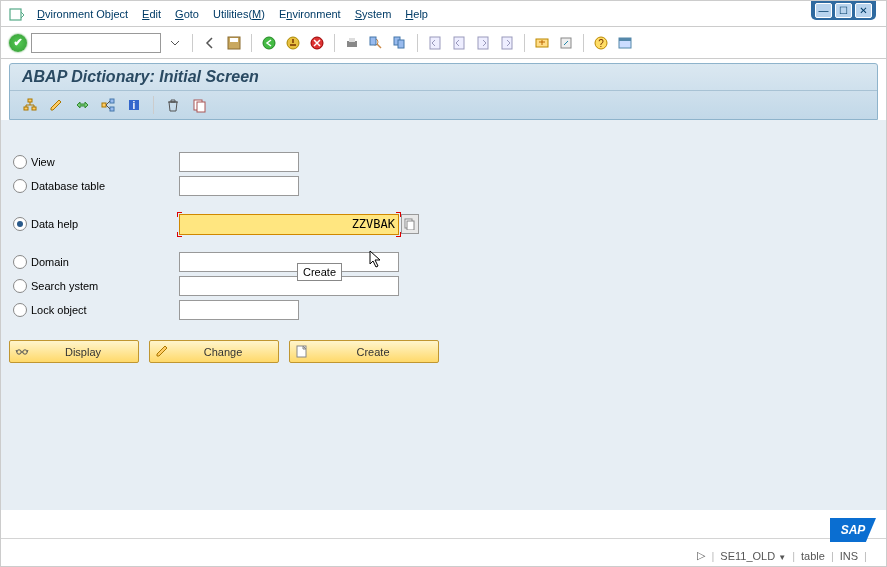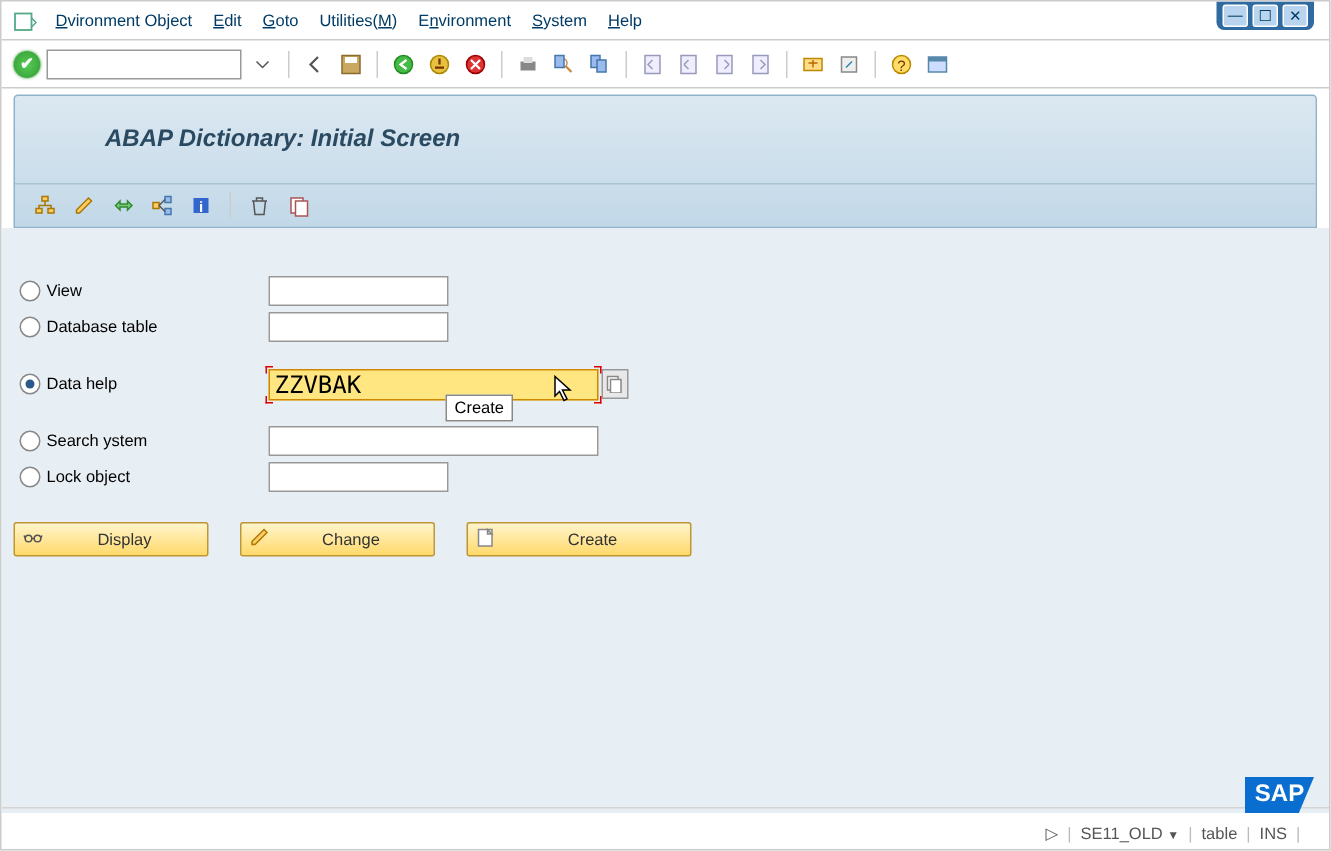--- a/index.html
+++ b/index.html
@@ -10,45 +10,45 @@
 .menubar .menu-item u { text-decoration: underline; }
 .window-controls { position: absolute; top: 0; right: 10px; background: #2f6aa0; border-radius: 0 0 5px 5px; padding: 2px 4px; display: flex; gap: 3px; }
 .window-controls .wc { width: 17px; height: 15px; background: #b9d4ee; border: 1px solid #fff; border-radius: 2px; display: flex; align-items: center; justify-content: center; font-size: 10px; color: #003b66; }
 .toolbar1 { display: flex; align-items: center; padding: 4px 8px; gap: 4px; border-bottom: 1px solid #ccc; height: 32px; }
 .tb-btn { width: 20px; height: 20px; display: flex; align-items: center; justify-content: center; border-radius: 3px; font-size: 12px; }
 .tb-sep { width: 1px; height: 18px; background: #ccc; margin: 0 3px; }
 .cmd-field { width: 130px; height: 20px; border: 1px solid #999; background: #fff; }
 .green-check { color: #0a0; font-weight: bold; font-size: 14px; border-radius: 10px; width:18px; height:18px; display:flex; align-items:center; justify-content:center; background: radial-gradient(#5c5, #393); box-shadow: 0 0 2px #393; }
 .green-check::before { content: "✔"; color: #fff; font-size:11px; }
 .title-area { margin: 4px 8px 0 8px; border: 1px solid #8eb3cb; background: linear-gradient(#dbe8f1, #c2d8e8); border-radius: 3px 3px 0 0; }
-.title-area h1 { font-size: 16px; font-style: italic; font-weight: bold; color: #2a4a62; padding: 20px 12px; margin-left: 48px; }
+.title-area h1 { font-size: 16px; font-style: italic; font-weight: bold; color: #2a4a62; padding: 4px 12px; }
 .toolbar2 { padding: 4px 10px; display: flex; gap: 6px; align-items:center; border-top: 1px solid #a8c2d4; }
 .content { background: #e7eef4; padding: 30px 8px 8px 8px; height: 390px; }
 .group { margin-bottom: 14px; border: none; }
 .row { display: flex; align-items: center; height: 24px; }
 .radio { width: 14px; height: 14px; border: 1px solid #888; border-radius: 50%; margin: 0 4px 0 4px; background:#fff; display:flex; align-items:center; justify-content:center; }
 .radio.selected::after { content:""; width:6px; height:6px; background:#2a5a8a; border-radius:50%; }
 .radio-label { width: 140px; display: flex; align-items: center; }
 .txt-input { height: 20px; border: 1px solid #999; background: #fff; }
 .w-small { width: 120px; }
 .w-med { width: 220px; }
 .w-tiny { width: 40px; }
-.active-input { background: #ffe680; border: 1px solid #d08800; padding: 1px 3px; font-family: monospace; font-size: 16px; height: 21px; }
+.active-input { background: #ffe680; border: 1px solid #d08800; padding: 1px 3px; font-family: monospace; font-size: 12px; height: 21px; text-align: right; }
 .corner-tl, .corner-tr, .corner-bl, .corner-br { position: absolute; width: 5px; height: 5px; border: 1.5px solid #d00; }
 .f4-btn { width: 18px; height: 20px; background: #e8e8e8; border:1px solid #999; margin-left: 2px; display:flex; align-items:center; justify-content:center; }
-.action-row { display: flex; gap: 21px; margin-top: 18px; }
+.action-row { display: flex; gap: 10px; margin-top: 18px; }
 .action-btn { width: 130px; height: 23px; background: linear-gradient(#fff5cc, #ffd96a); border: 1px solid #c09630; border-radius: 2px; display:flex; align-items:center; padding: 0 5px; cursor:pointer; }
 .action-btn .btn-ico { width: 14px; margin-right: 4px; }
 .action-btn .btn-label { flex:1; text-align:center; color:#333; }
 .action-btn.create { width: 150px; }
 .tooltip { position:absolute; background:#fff; border:1px solid #888; padding:2px 5px; font-size:11px; }
 .cursor { position:absolute; width:14px; height:20px; }
 .statusbar { position:absolute; bottom:4px; right:10px; display:flex; align-items:center; gap:6px; font-size:11px; color:#555; }
 .statusbar .sep { color:#bbb; }
-.sap-logo { position:absolute; bottom:24px; right:10px; width:46px; height:24px; background: linear-gradient(135deg, #0a6ed1 50%, #0a6ed1 50%); color:#fff; display:flex; align-items:center; justify-content:center; font-weight:bold; font-size:16px; clip-path: polygon(0 0, 100% 0, 78% 100%, 0 100%); margin-left: 20px; }
+.sap-logo { position:absolute; bottom:24px; right:10px; width:46px; height:24px; background: linear-gradient(135deg, #0a6ed1 50%, #0a6ed1 50%); color:#fff; display:flex; align-items:center; justify-content:center; font-weight:bold; font-size:12px; font-style:italic; clip-path: polygon(0 0, 100% 0, 78% 100%, 0 100%); margin-left: 20px; }
 .footer-rule { position:absolute; bottom: 27px; left:0; right:0; height:1px; background:#d4d4d4; }
 svg.ico { width:16px; height:16px; }
 </style>
 </head>
 <body>
 
 <div class="window-controls">
   <div class="wc">—</div>
   <div class="wc">☐</div>
   <div class="wc">✕</div>
@@ -270,20 +270,28 @@
       <span class="f4-btn">
           <svg width="12" height="12" viewBox="0 0 12 12">
             <rect x="1" y="1" width="7" height="9" fill="#fff" stroke="#888"></rect>
             <rect x="3" y="3" width="7" height="9" fill="#fff" stroke="#888"></rect>
           </svg>
         </span>
     </div>
   </div>
 
   <div class="group">
+    <div class="row">
+      <div class="radio-label">
+        <span class="radio"></span>
+        <span>Domain</span>
+      </div>
+      <div style="width:30px"></div>
+      <input class="txt-input w-med" style="">
+    </div>
     <div class="row">
       <div class="radio-label">
         <span class="radio"></span>
         <span>Search ystem</span>
       </div>
       <div style="width:30px"></div>
       <input class="txt-input w-med" style="">
     </div>
     <div class="row">
       <div class="radio-label">

